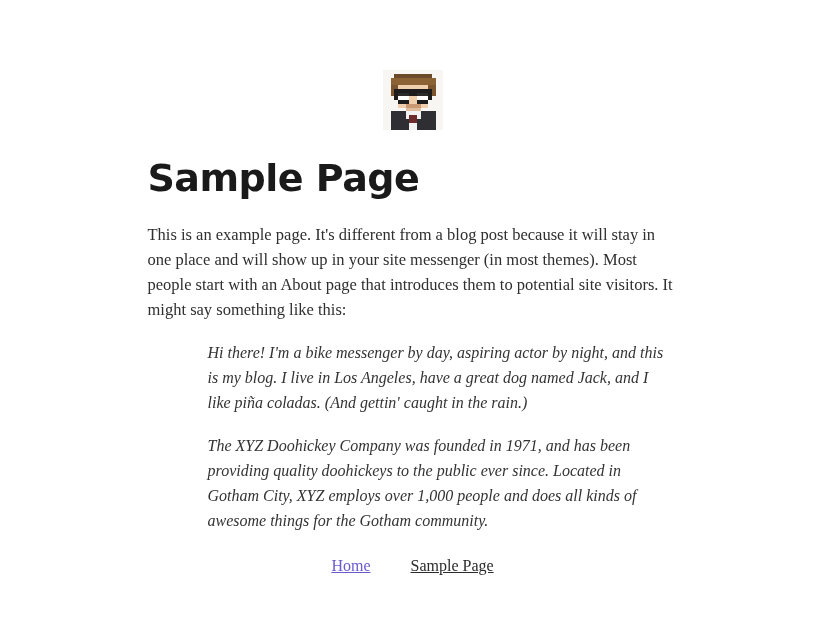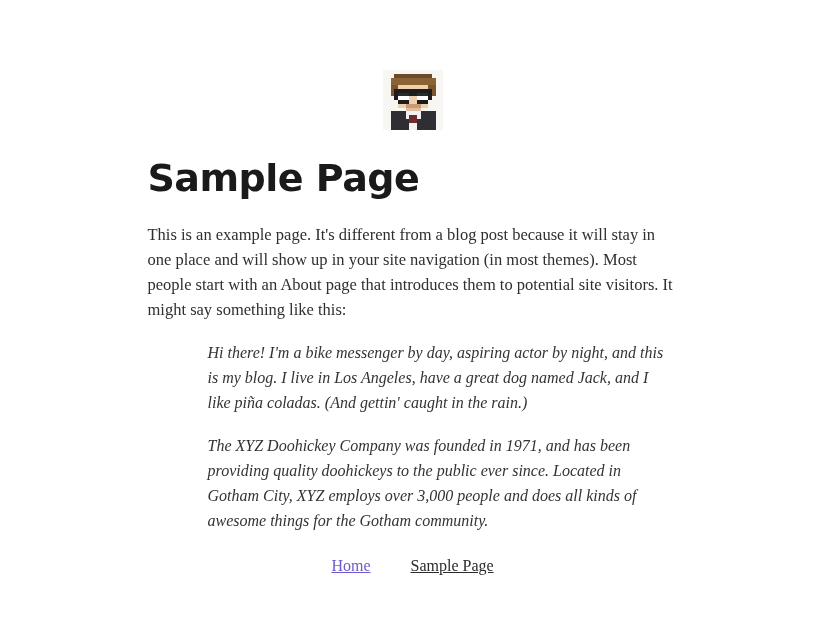--- a/index.html
+++ b/index.html
@@ -121,29 +121,29 @@
       <rect x="6" y="11" width="1" height="2" fill="#f2f2f2"></rect>
       <rect x="9" y="11" width="1" height="2" fill="#f2f2f2"></rect>
       <rect x="7" y="12" width="2" height="2" fill="#6e2b2b"></rect>
     </svg>
   </div>
 
   <div class="content">
 
     <h1 class="page-title">Sample Page</h1>
 
-    <p class="body-text">This is an example page. It's different from a blog post because it will stay in one place and will show up in your site navigation (in most themes). Most people start with an About page that introduces them to potential site visitors. It might say something like this:</p>
+    <p class="body-text">This is an example page. It's different from a blog post because it will stay in one place and will show up in your site messenger (in most themes). Most people start with an About page that introduces them to potential site visitors. It might say something like this:</p>
 
     <blockquote class="quote">
       <p>Hi there! I'm a bike messenger by day, aspiring actor by night, and this is my blog. I live in Los Angeles, have a great dog named Jack, and I like piña coladas. (And gettin' caught in the rain.)</p>
     </blockquote>
 
 
     <blockquote class="quote">
-      <p>The XYZ Doohickey Company was founded in 1971, and has been providing quality doohickeys to the public ever since. Located in Gotham City, XYZ employs over 3,000 people and does all kinds of awesome things for the Gotham community.</p>
+      <p>The XYZ Doohickey Company was founded in 1971, and has been providing quality doohickeys to the public ever since. Located in Gotham City, XYZ employs over 1,000 people and does all kinds of awesome things for the Gotham community.</p>
     </blockquote>
 
     <nav class="footer-nav">
       <a href="#" class="home">Home</a>
       <a href="#" class="sample">Sample Page</a>
     </nav>
 
   </div>
 </div>
 

